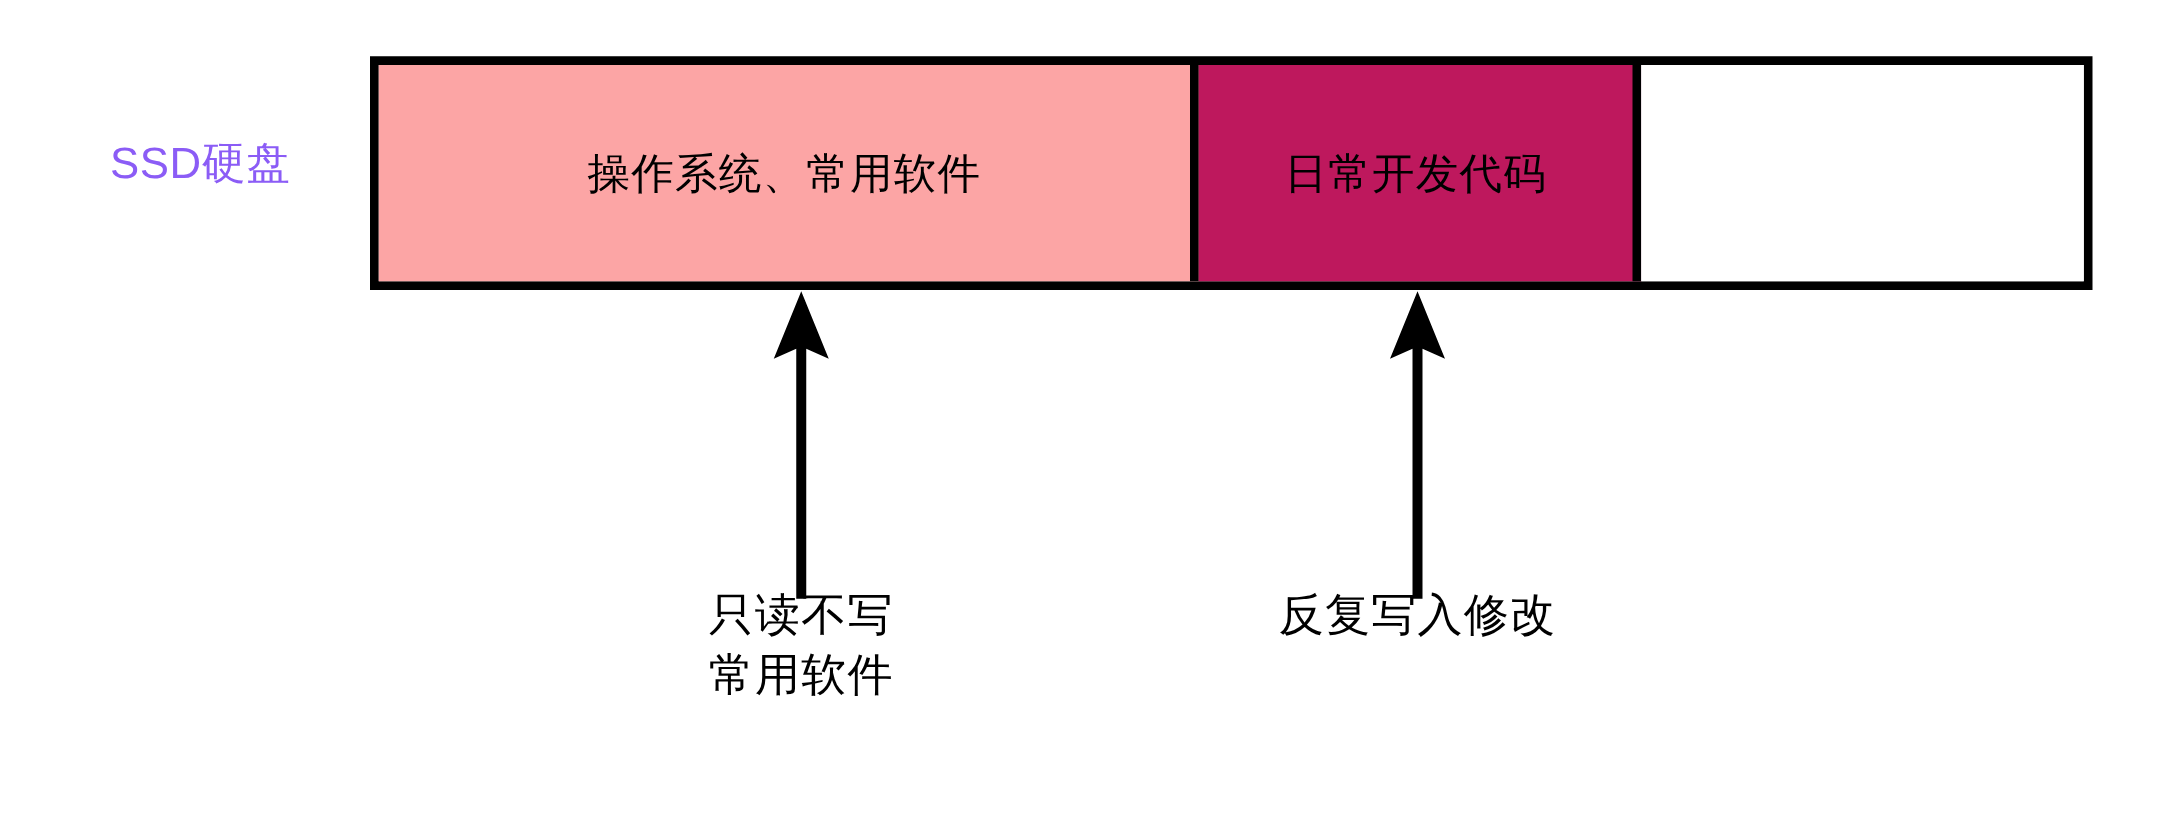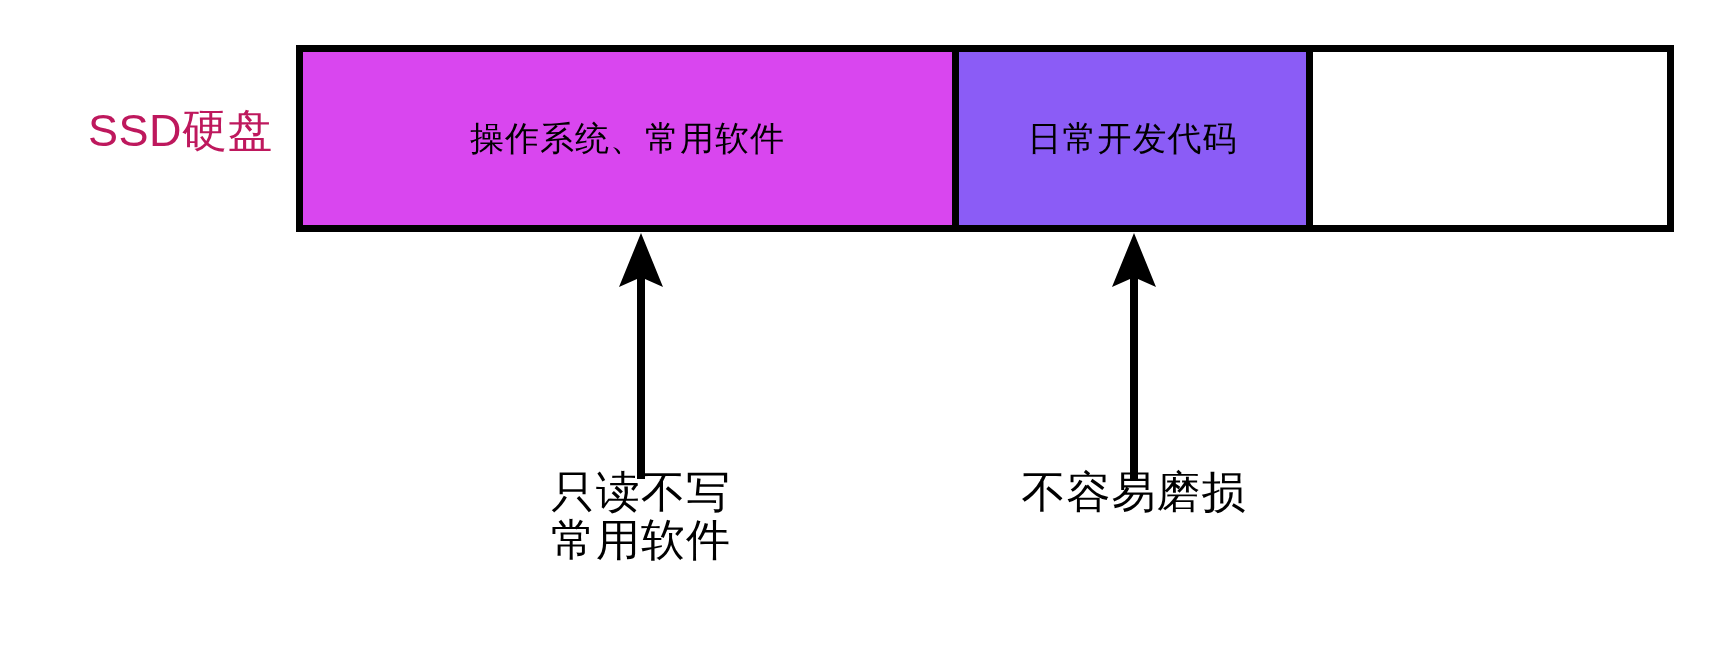--- a/index.html
+++ b/index.html
@@ -21,23 +21,23 @@
   }
 
   
   .disk-label {
     position: absolute;
     left: 88px;
     top: 107px;
     width: 210px;
     height: 48px;
     line-height: 48px;
-    font-size: 45px;
+    font-size: 35px;
     letter-spacing: 0.5px;
-    color: #be185d;
+    color: #8b5cf6;
     white-space: nowrap;
   }
 
   
   .disk-bar {
     position: absolute;
     left: 296px;
     top: 45px;
     width: 1378px;
     height: 187px;
@@ -74,42 +74,42 @@
   .arrow {
     position: absolute;
     width: 60px;
   }
   .arrow svg { display: block; }
 
   
   .caption {
     position: absolute;
     text-align: center;
-    font-size: 44px;
+    font-size: 36px;
     line-height: 48px;
     letter-spacing: 1px;
     color: #000000;
     white-space: nowrap;
   }
   .caption .cap-line { display: block; }
 </style>
 </head>
 <body>
 
 <div class="canvas">
 
   <div class="disk-label">SSD硬盘</div>
 
   <div class="disk-bar">
 
-    <div class="seg seg-os" style="background:#d946ef;">
+    <div class="seg seg-os" style="background:#fca5a5;">
       <span>操作系统、常用软件</span>
     </div>
 
-    <div class="seg seg-code" style="background:#8b5cf6;">
+    <div class="seg seg-code" style="background:#be185d;">
       <span>日常开发代码</span>
     </div>
 
     <div class="seg seg-free" style="background:#ffffff;">
       <span></span>
     </div>
 
   </div>
 
   <div class="arrow" style="left:611px; top:231px;">
@@ -123,16 +123,16 @@
     <span class="cap-line">常用软件</span>
   </div>
 
   <div class="arrow" style="left:1104px; top:231px;">
     <svg width="60" height="250" viewBox="0 0 60 250" xmlns="http://www.w3.org/2000/svg">
       <path d="M30 2 L52 56 L34 48 L34 248 L26 248 L26 48 L8 56 Z" fill="#000000"></path>
     </svg>
   </div>
 
   <div class="caption" style="left:934px; top:468px; width:400px;">
-    <span class="cap-line">不容易磨损</span>
+    <span class="cap-line">反复写入修改</span>
   </div>
 
 </div>
 
 </body></html>

